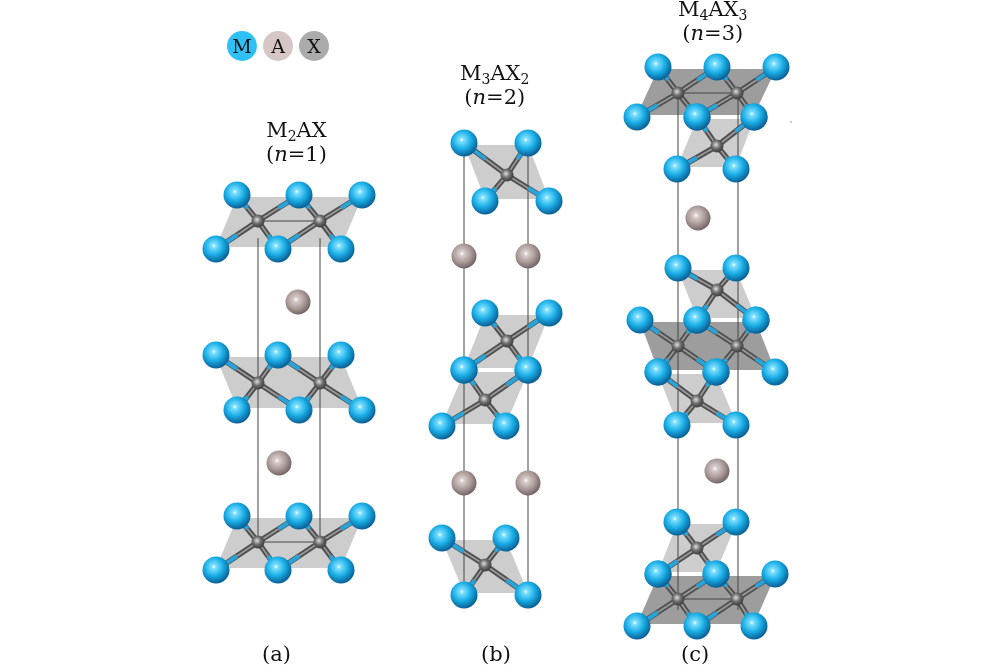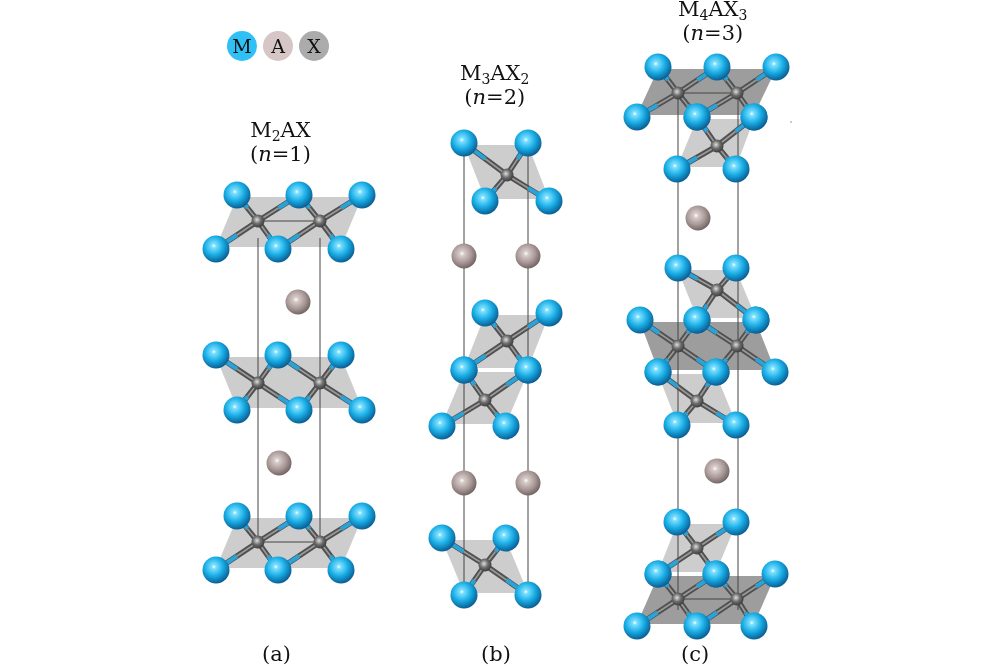--- a/index.html
+++ b/index.html
@@ -409,21 +409,21 @@
     <span>M</span>
   </div>
   <div class="legend-item" style="background:#d6c6c6;">
     <span>A</span>
   </div>
   <div class="legend-item" style="background:#ababab;">
     <span>X</span>
   </div>
 </div>
 
-<div class="label" style="left:250px; top:118px;">
+<div class="label" style="left:266px; top:118px;">
   <span>M</span><sub>2</sub><span>AX</span><sub></sub><br>
   <span>(</span><i>n</i><span>=1)</span>
 </div>
 
 <div class="label" style="left:460px; top:61px;text-align:center;">
   <span>M</span><sub>3</sub><span>AX</span><sub>2</sub><br>
   <span>(</span><i>n</i><span>=2)</span>
 </div>
 
 <div class="label" style="left:678px; top:-3px;">

